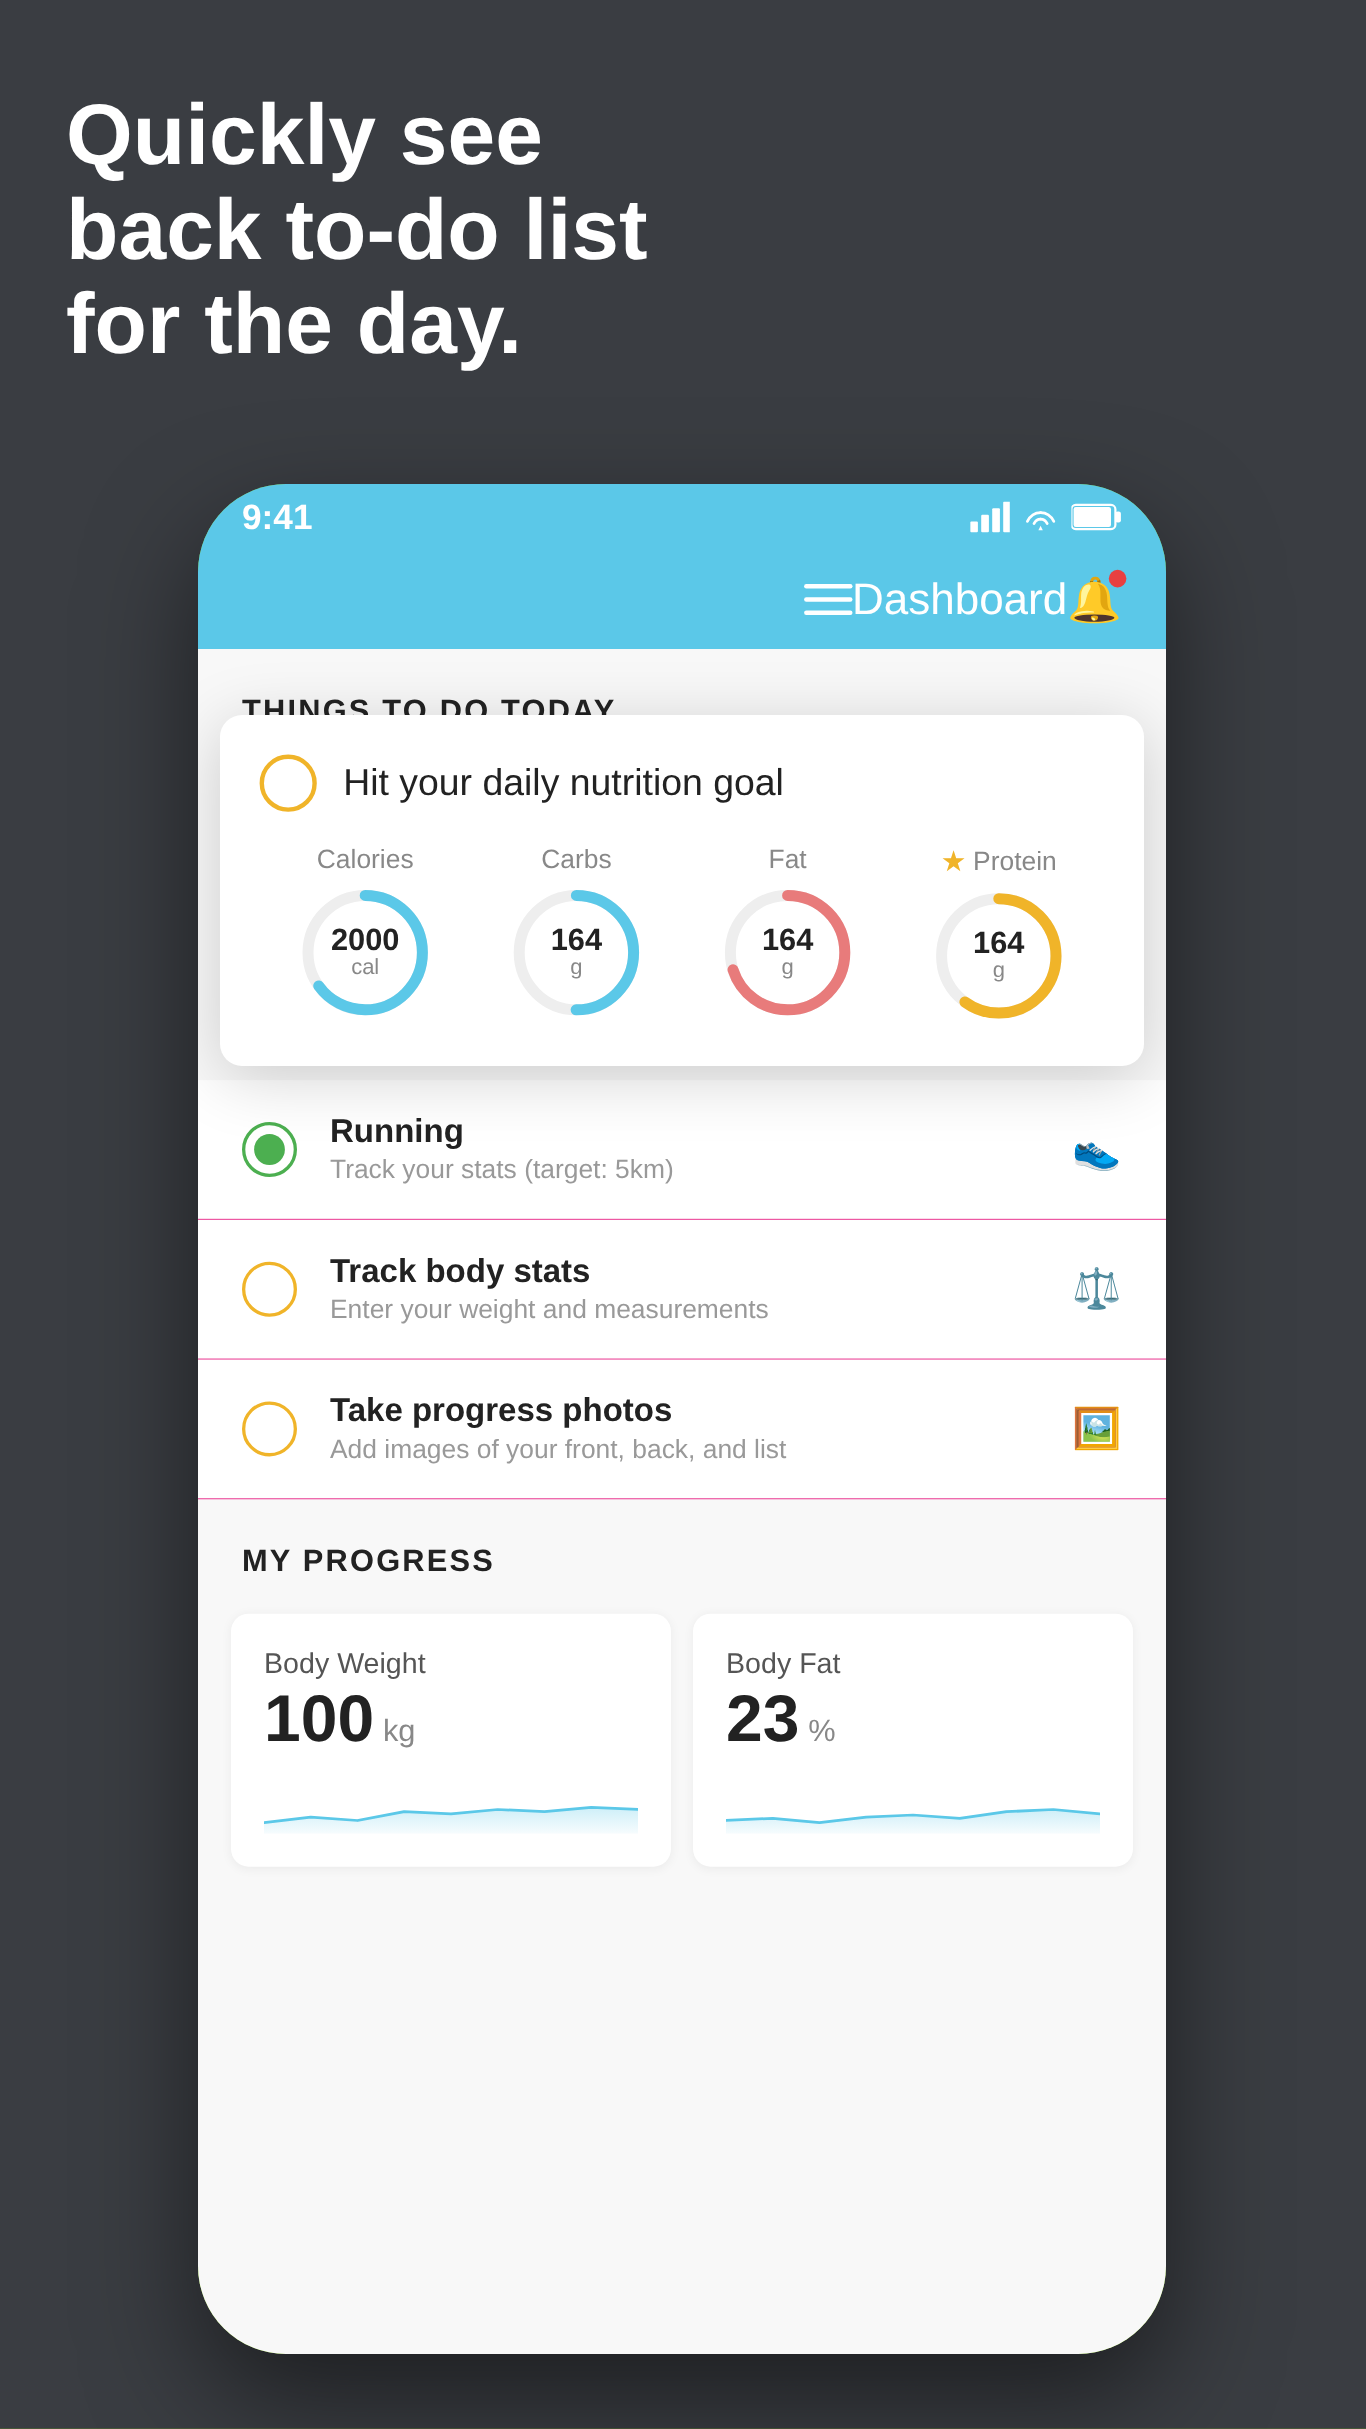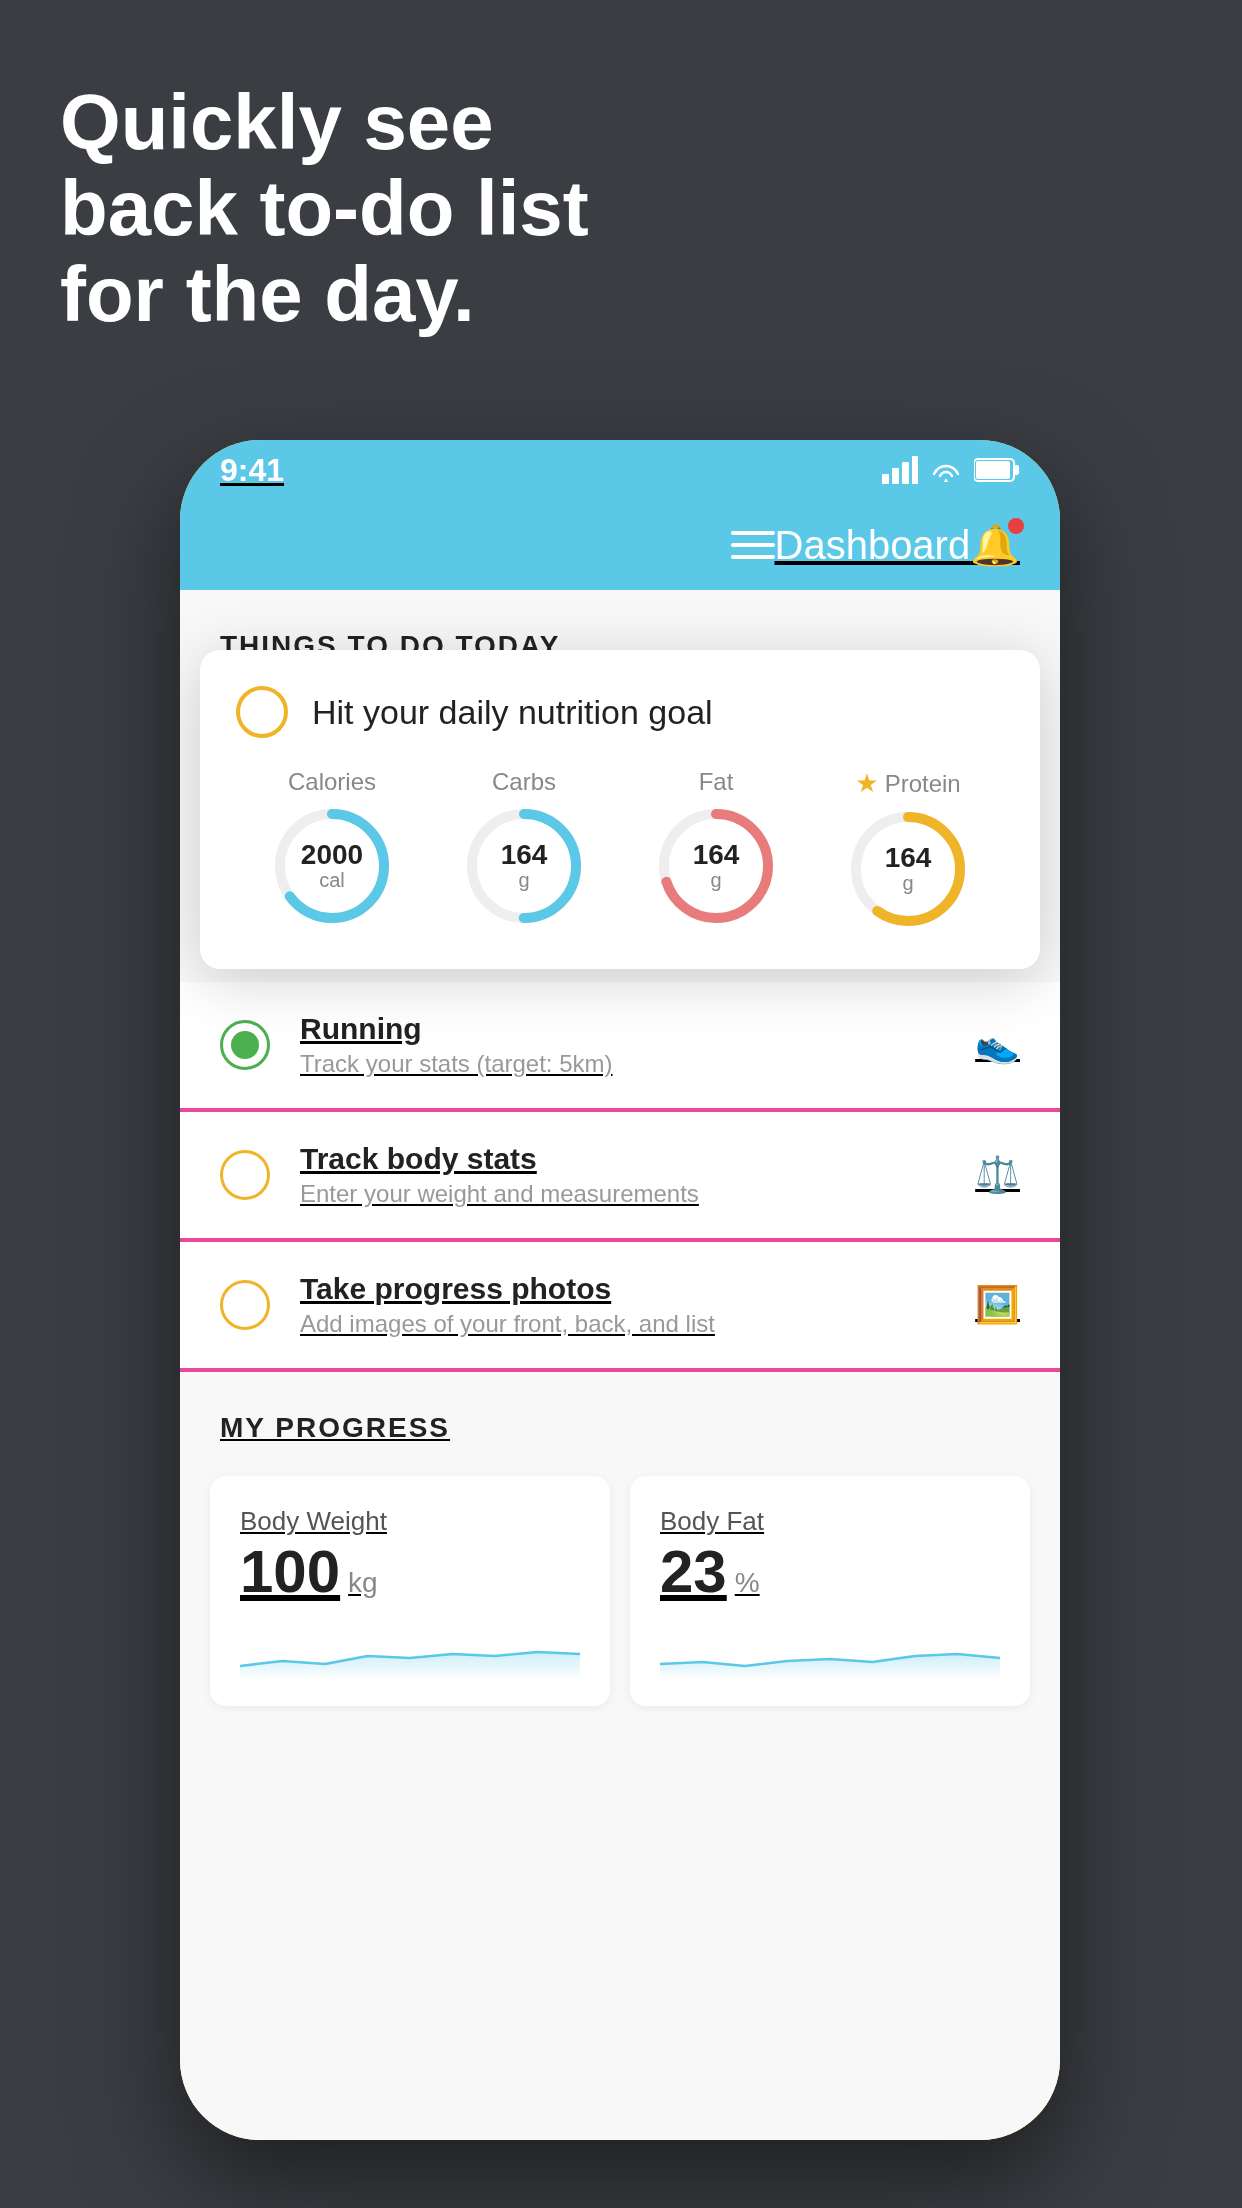--- a/index.html
+++ b/index.html
@@ -23,25 +23,24 @@
       line-height: 1.1;
     }
 
     
     .phone {
       position: absolute;
       top: 440px;
       left: 180px;
       width: 880px;
       height: 1700px;
-      background: #fde047;
+      background: #84cc16;
       border-radius: 80px;
       overflow: hidden;
       box-shadow: 0 40px 100px rgba(0,0,0,0.5);
-      text-decoration: underline;
     }
 
     
     .status-bar {
       background: #5bc8e8;
       display: flex;
       align-items: center;
       justify-content: space-between;
       padding: 0 40px;
       height: 60px;
@@ -199,21 +198,21 @@
 
     
     .todo-list {
       margin-top: 300px;
       background: #ffffff;
     }
     .todo-item {
       display: flex;
       align-items: center;
       padding: 30px 40px;
-      border-bottom: 4px solid #ec4899;
+      border-bottom: 1px solid #ec4899;
       gap: 30px;
     }
     .todo-circle {
       width: 50px;
       height: 50px;
       border-radius: 50%;
       border: 3px solid #ccc;
       flex-shrink: 0;
       display: flex;
       align-items: center;

